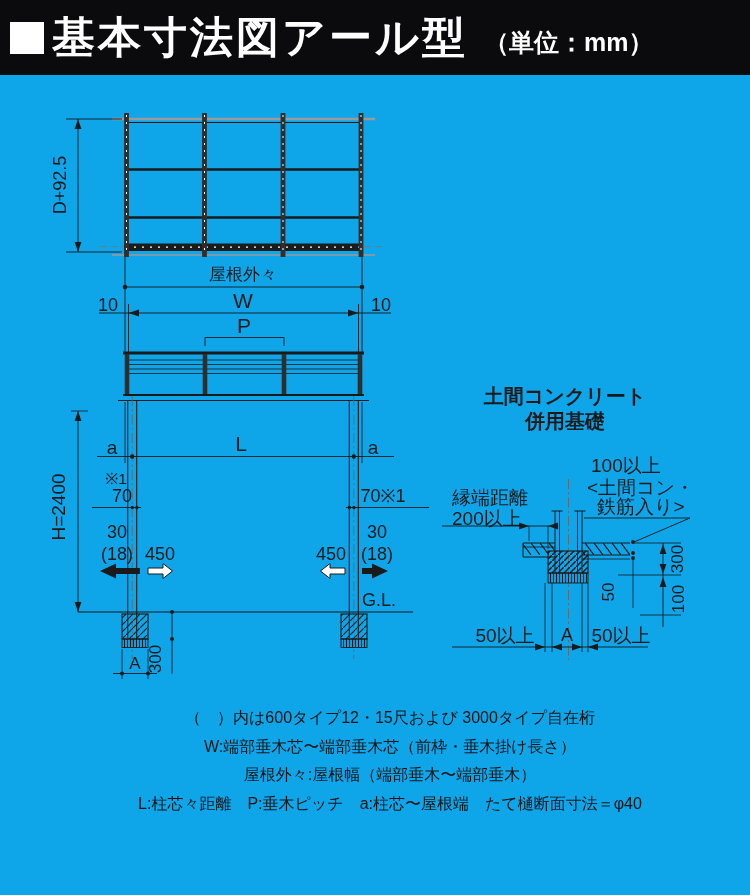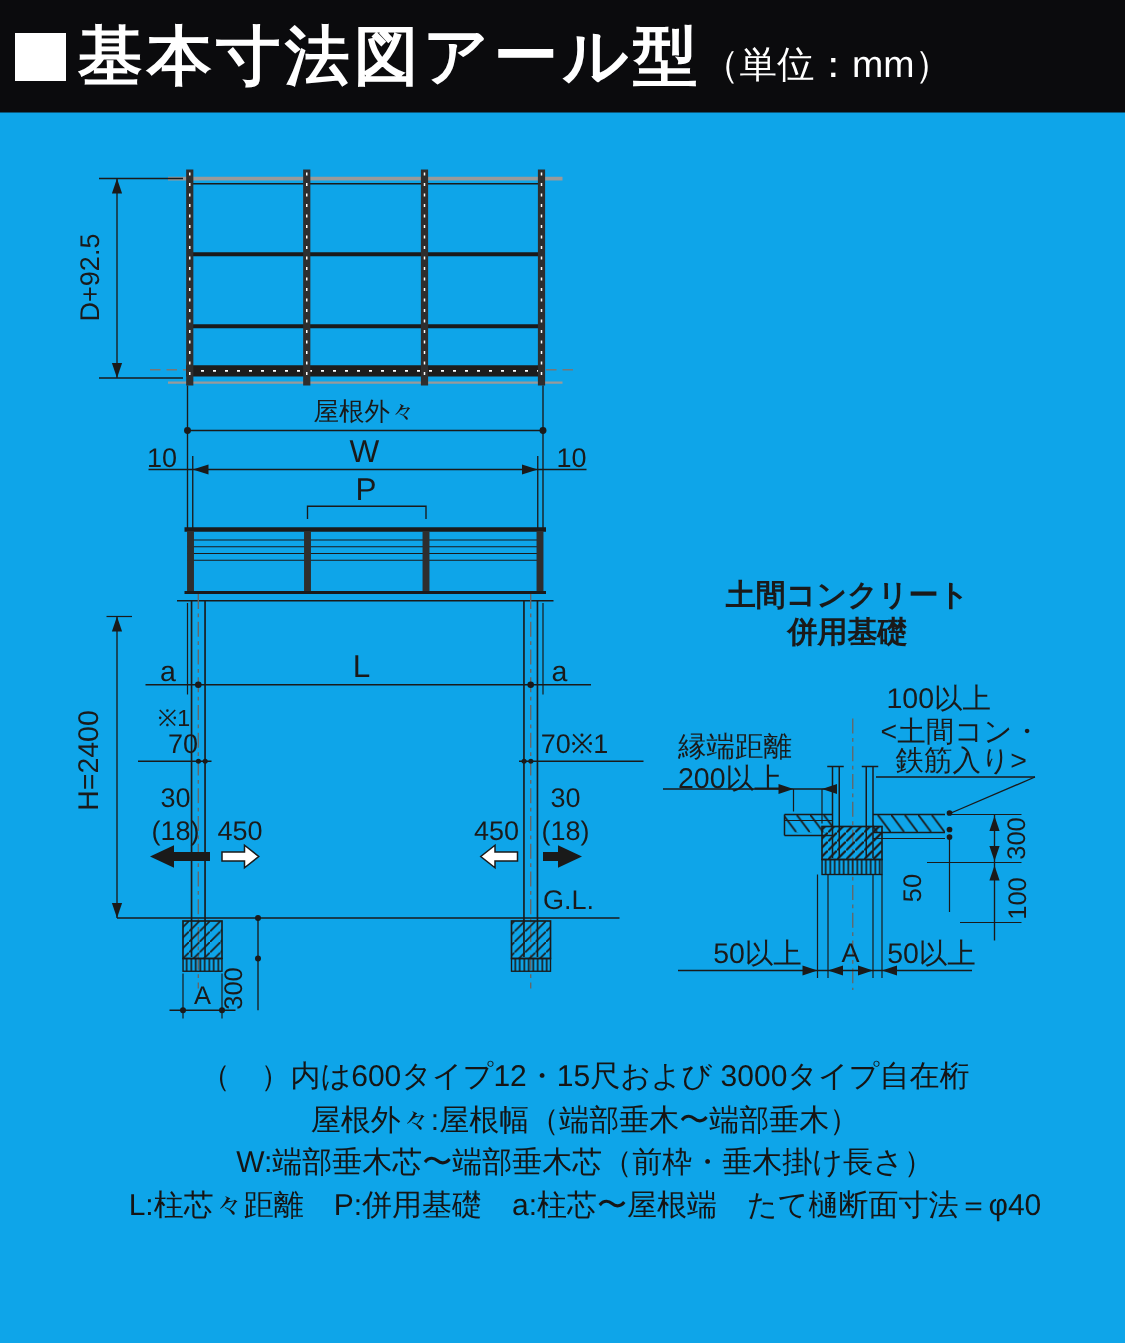--- a/index.html
+++ b/index.html
@@ -1,24 +1,24 @@
 <!DOCTYPE html>
 <html><head>
 <meta charset="utf-8">
 <style>
   html,body{margin:0;padding:0;background:#fff;}
   .page{width:750px;height:895px;background:#0ea5e9;position:relative;overflow:hidden;
         font-family:"Liberation Sans",sans-serif;color:#1a1a1a;text-align:center;}
   header{height:75px;background:#0b0b0d;display:flex;align-items:center;padding:0 10px;box-sizing:border-box;}
   .bullet{width:34px;height:32px;background:#ffffff;display:inline-block;margin-right:8px;flex:0 0 auto;}
   h1{color:#ffffff;font-size:43px;font-weight:bold;margin:0;letter-spacing:3px;white-space:nowrap;}
-  .unit{color:#ffffff;font-size:25px;font-weight:normal;margin-left:0;padding-top:10px;white-space:nowrap;}
+  .unit{color:#ffffff;font-size:25px;font-weight:bold;margin-left:16px;padding-top:10px;white-space:nowrap;}
   svg{display:block;}
   svg text{fill:#1a1a1a;stroke:none;font-family:"Liberation Sans",sans-serif;}
-  .notes{padding:6px 0 0 30px;font-size:20px;line-height:28.5px;color:#151515;}
+  .notes{padding:6px 0 0 30px;font-size:16px;line-height:28.5px;color:#151515;}
   .note-indent{padding-left:34px;}
 </style>
 </head>
 <body>
 
 <div class="page">
 
   <header>
     <span class="bullet"></span>
     <h1>基本寸法図アール型</h1>
@@ -248,18 +248,18 @@
       <path d="M582,572 L572,568.6 L572,575.4 Z" fill="#1a1a1a" stroke="none"></path>
       <path d="M588,572 L598,568.6 L598,575.4 Z" fill="#1a1a1a" stroke="none"></path>
       <text x="505" y="567" text-anchor="middle" font-size="19">50以上</text>
       <text x="567" y="566" text-anchor="middle" font-size="18">A</text>
       <text x="621" y="567" text-anchor="middle" font-size="19">50以上</text>
     </g>
   </svg>
 
   <div class="notes">
     <div class="note-line">（　）内は600タイプ12・15尺および 3000タイプ自在桁</div>
+    <div class="note-line">W:端部垂木芯〜端部垂木芯（前枠・垂木掛け長さ）</div>
     <div class="note-line">屋根外々:屋根幅（端部垂木〜端部垂木）</div>
-    <div class="note-line">W:端部垂木芯〜端部垂木芯（前枠・垂木掛け長さ）</div>
-    <div class="note-line">L:柱芯々距離　P:併用基礎　a:柱芯〜屋根端　たて樋断面寸法＝φ40</div>
+    <div class="note-line">L:柱芯々距離　P:垂木ピッチ　a:柱芯〜屋根端　たて樋断面寸法＝φ40</div>
   </div>
 
 </div>
 
 </body></html>

